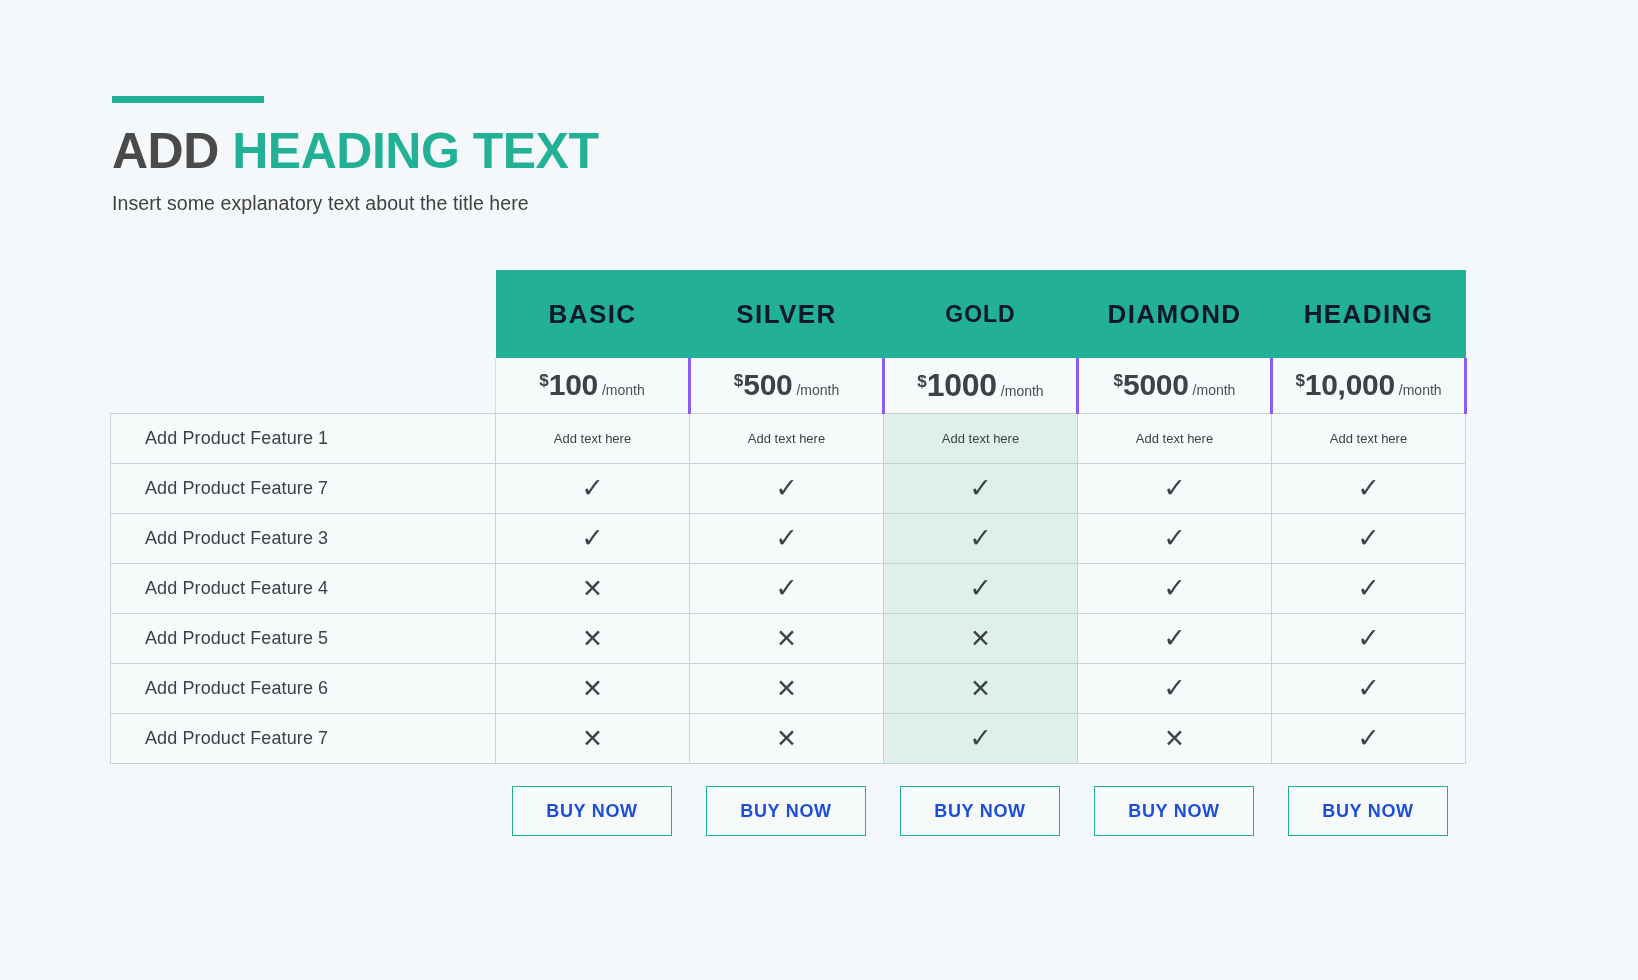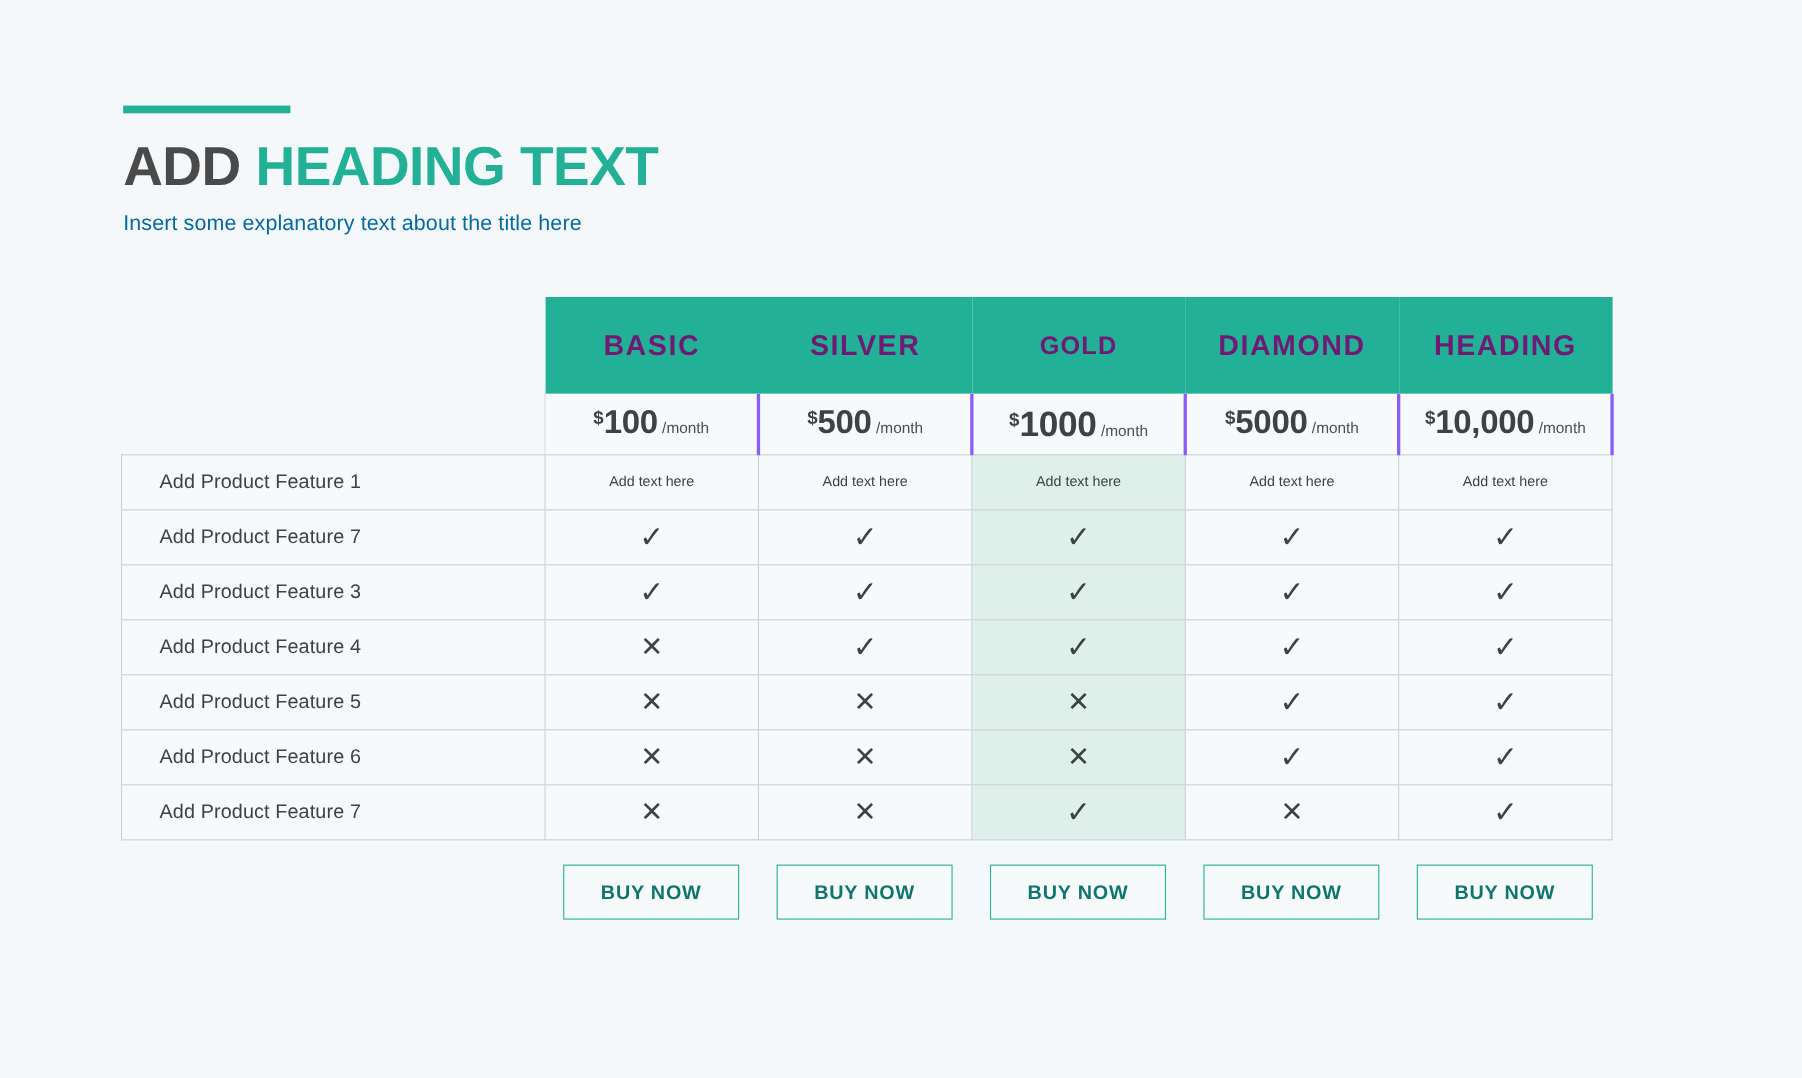--- a/index.html
+++ b/index.html
@@ -36,21 +36,21 @@
     font-weight: bold;
     letter-spacing: -0.5px;
     line-height: 1.05;
     white-space: nowrap;
   }
   .heading .dark  { color: #4a4a4a; }
   .heading .teal  { color: #22b196; }
   .subheading {
     margin-top: 14px;
     font-size: 19.5px;
-    color: #0369a1;
+    color: #404040;
     letter-spacing: 0.1px;
   }
 
   
   .table-wrap {
     position: absolute;
     left: 110px;
     top: 270px;
     width: 1355px;
   }
@@ -58,21 +58,21 @@
     border-collapse: collapse;
     width: 1355px;
     table-layout: fixed;
   }
   table.pricing col.feature-col { width: 385px; }
   table.pricing col.tier-col    { width: 194px; }
 
   
   tr.tier-row th {
     background: #22b196;
-    color: #701a75;
+    color: #0f172a;
     height: 88px;
     vertical-align: middle;
     text-align: center;
     font-size: 26px;
     font-weight: bold;
     letter-spacing: 1.4px;
     border: none;
   }
   tr.tier-row th.blank { background: transparent; }
   tr.tier-row th.gold-head {
@@ -156,21 +156,21 @@
   .buy-slot {
     width: 194px;
     display: flex;
     justify-content: center;
   }
   .buy-btn {
     width: 160px;
     height: 50px;
     border: 1.5px solid #22b196;
     background: #f7fafb;
-    color: #0f766e;
+    color: #1d4ed8;
     font-family: "Liberation Sans", sans-serif;
     font-size: 18px;
     font-weight: bold;
     letter-spacing: 0.7px;
     cursor: pointer;
   }
 </style>
 </head>
 <body>
 

